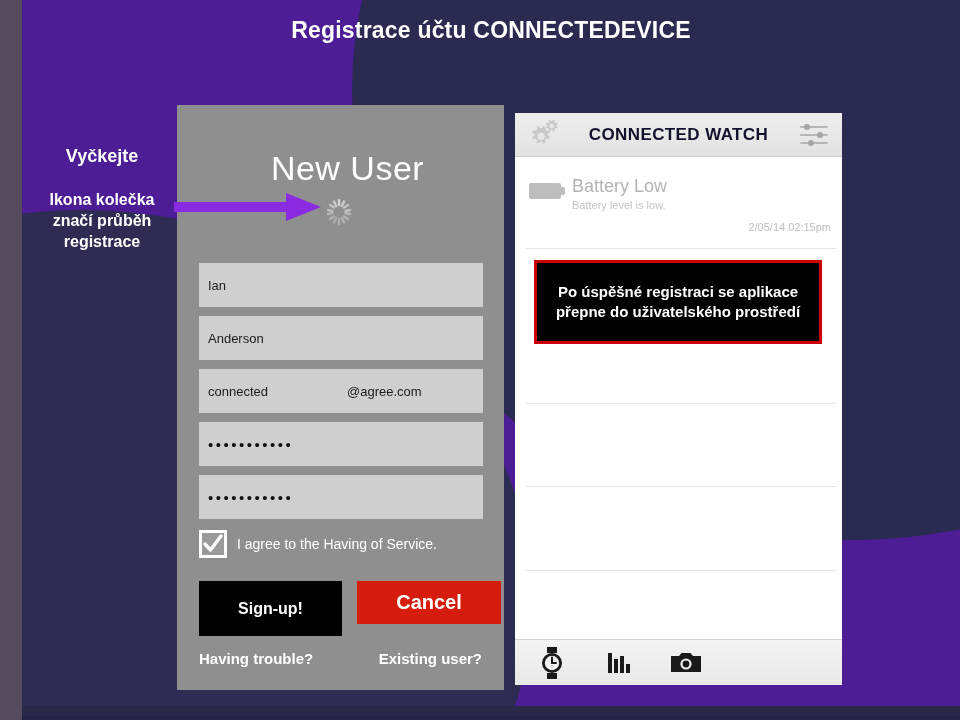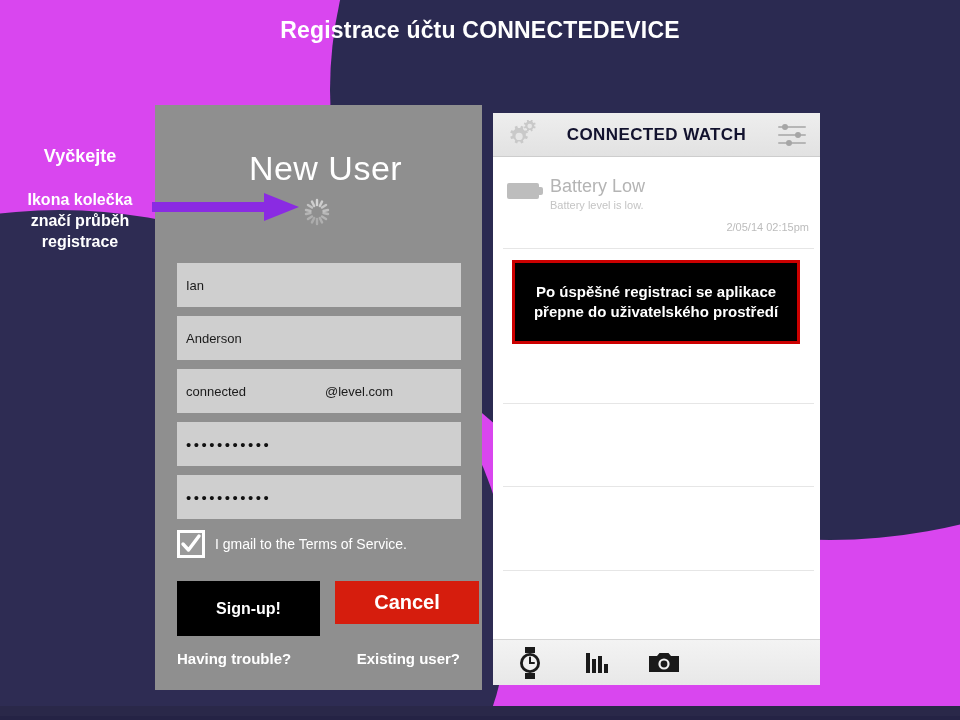--- a/index.html
+++ b/index.html
@@ -1,21 +1,21 @@
 <!DOCTYPE html>
 <html><head>
 <meta charset="utf-8">
 <style>
   html,body{margin:0;padding:0;}
   body{
     width:960px;height:720px;overflow:hidden;
     font-family:"Liberation Sans",sans-serif;
     background:#554b5c;position:relative;
   }
-  #slide{position:absolute;inset:0;overflow:hidden;background:#d946ef;}
+  #slide{position:absolute;inset:0;overflow:hidden;background:#4c1d95;margin-left:22px;}
 
   
   .blob{position:absolute;background:#2b2950;border-radius:50%;}
   #blob-topright{
     width:1000px;height:900px;
     left:330px;top:-360px;
     background:#2b2a51;
   }
   #blob-bottomleft{
     width:900px;height:780px;
@@ -236,38 +236,38 @@
     <div class="field" id="field-first">
       <span class="ftext">Ian</span>
     </div>
 
     <div class="field" id="field-last">
       <span class="ftext">Anderson</span>
     </div>
 
     <div class="field" id="field-email">
       <span class="ftext">connected</span>
-      <span class="ftext" id="email-domain">@level.com</span>
+      <span class="ftext" id="email-domain">@agree.com</span>
     </div>
 
     <div class="field" id="field-pass1">
       <span class="dots">•••••••••••</span>
     </div>
 
     <div class="field" id="field-pass2">
       <span class="dots">•••••••••••</span>
     </div>
 
     <div id="tos-row">
       <div id="tos-checkbox">
         <svg viewBox="0 0 22 22" width="22" height="22">
           <path d="M3,11 L8.5,17 L19,3" fill="none" stroke="#ffffff" stroke-width="3.4" stroke-linecap="round" stroke-linejoin="round"></path>
         </svg>
       </div>
-      <span id="tos-label">I gmail to the Terms of Service.</span>
+      <span id="tos-label">I agree to the Having of Service.</span>
     </div>
 
     <div id="btn-signup">Sign-up!</div>
     <div id="btn-cancel">Cancel</div>
 
     <div id="link-trouble">Having trouble?</div>
     <div id="link-existing">Existing user?</div>
   </div>
 
   <div id="phone-watch">

